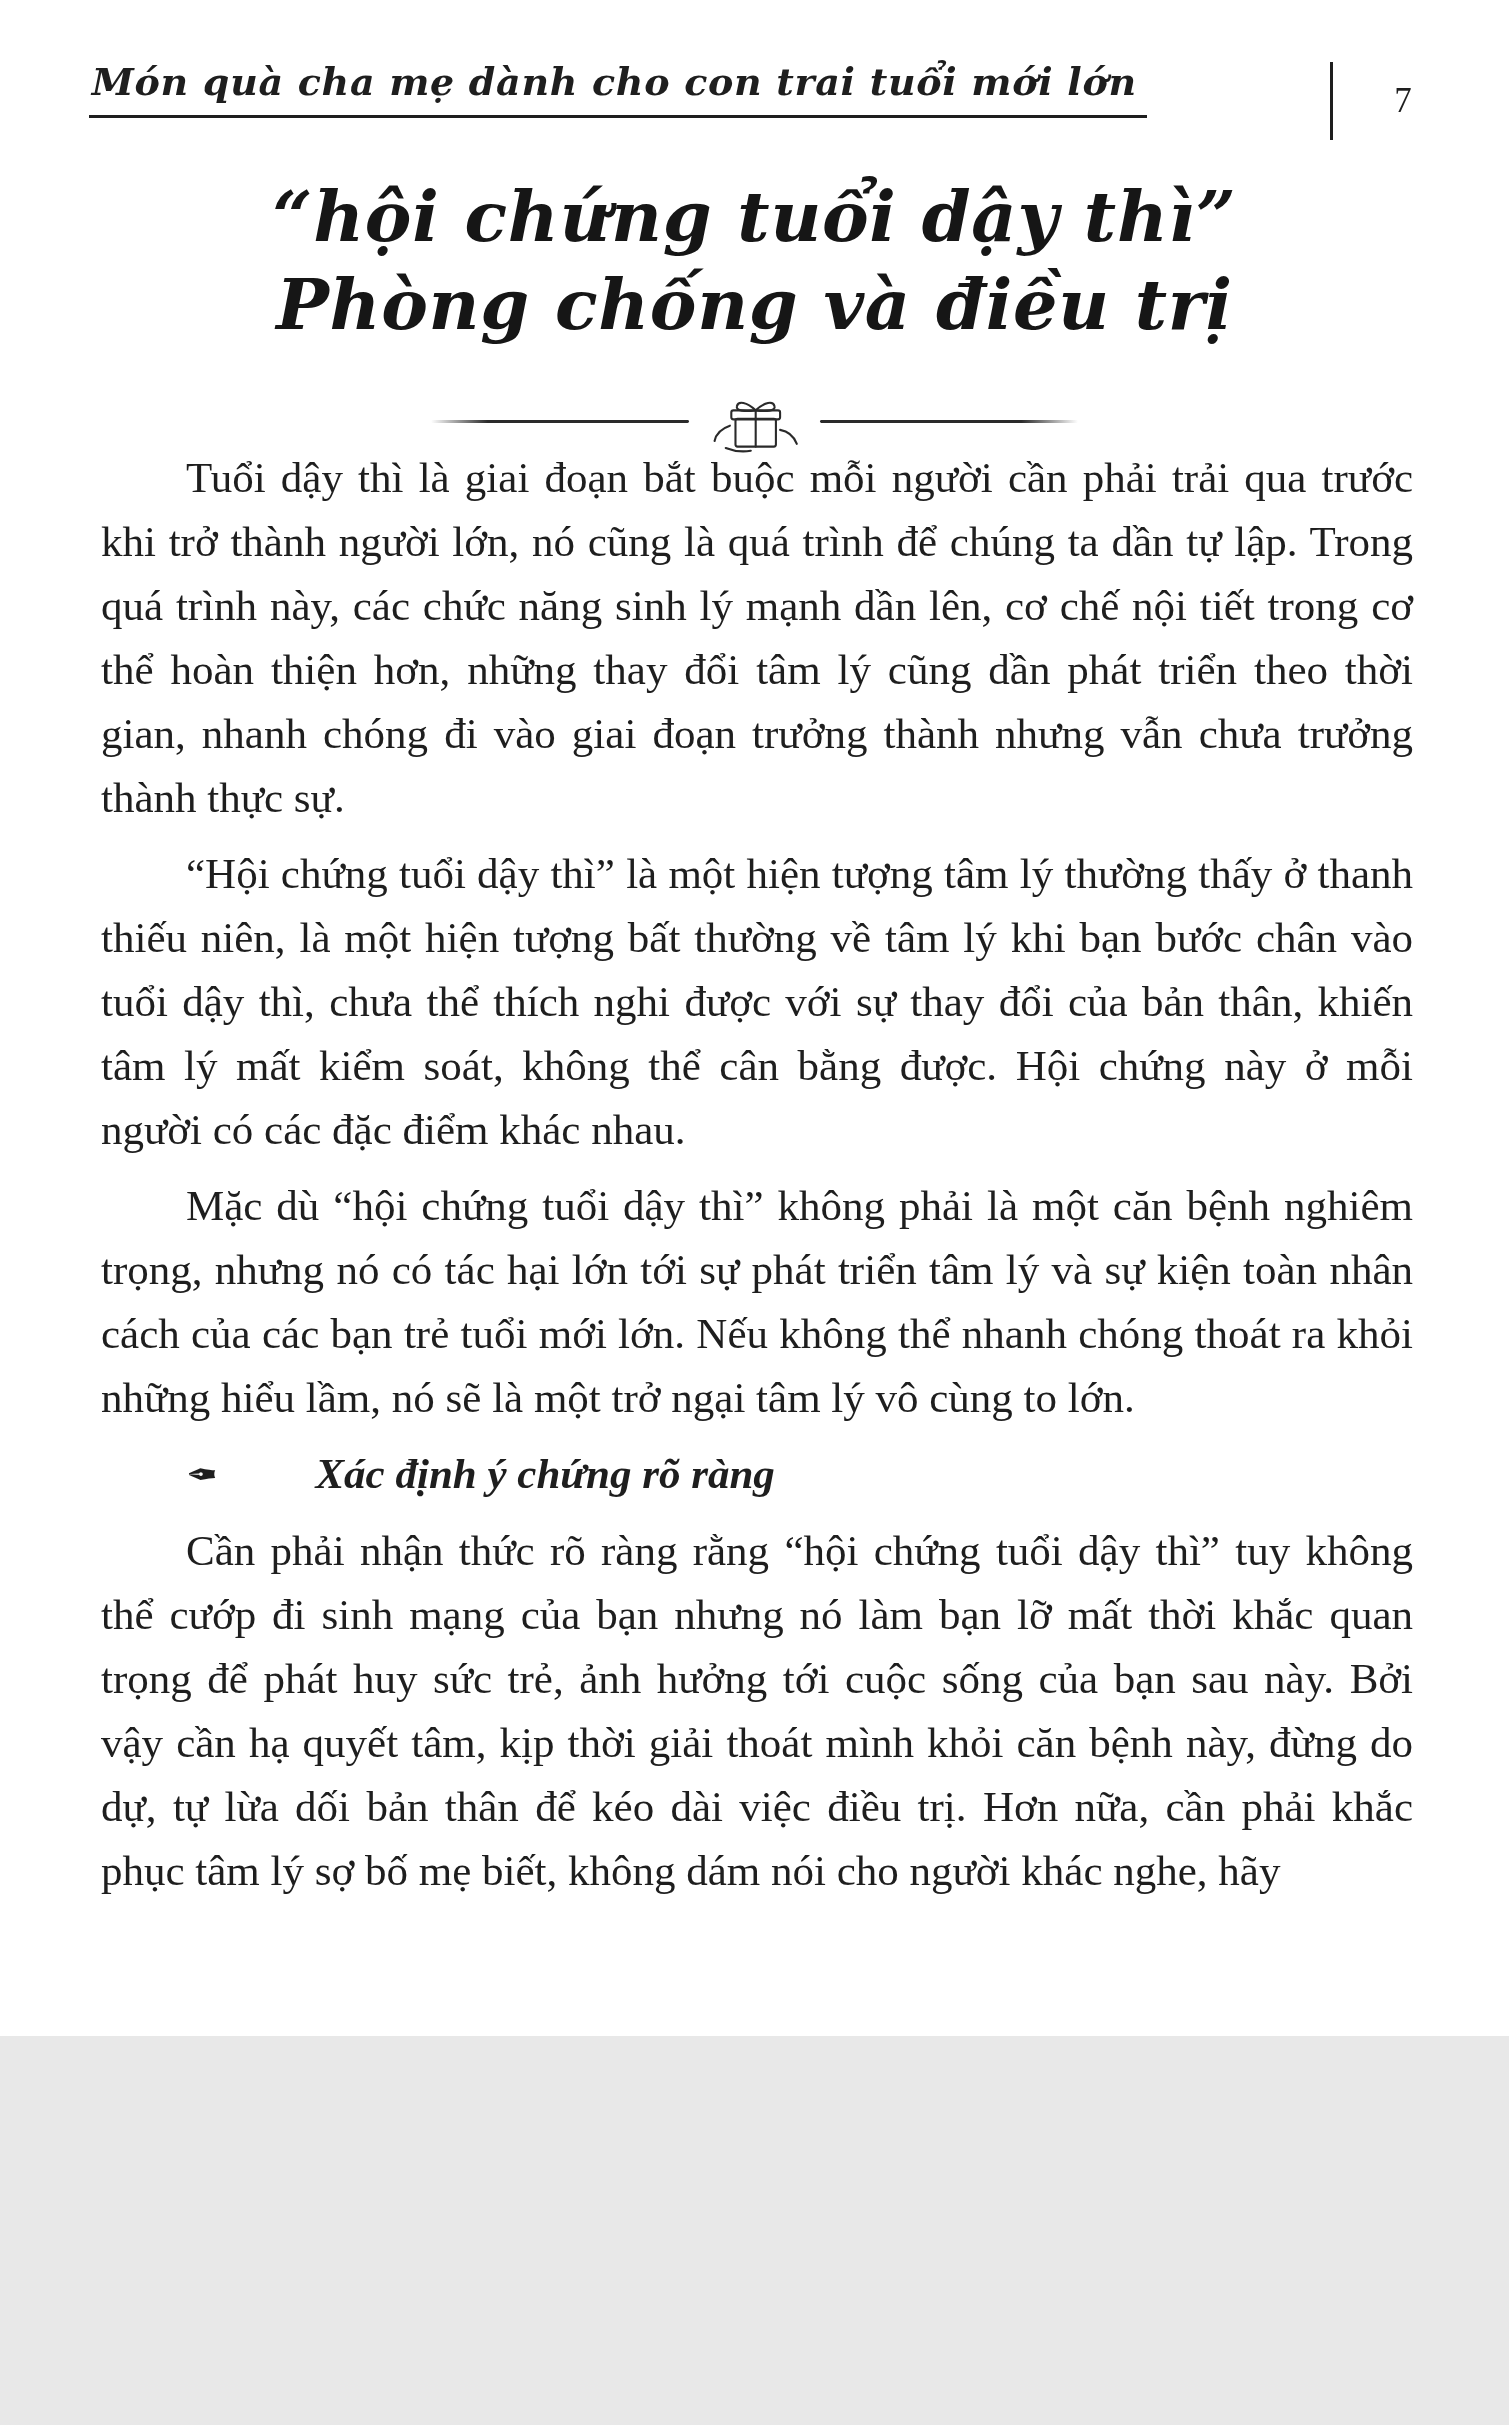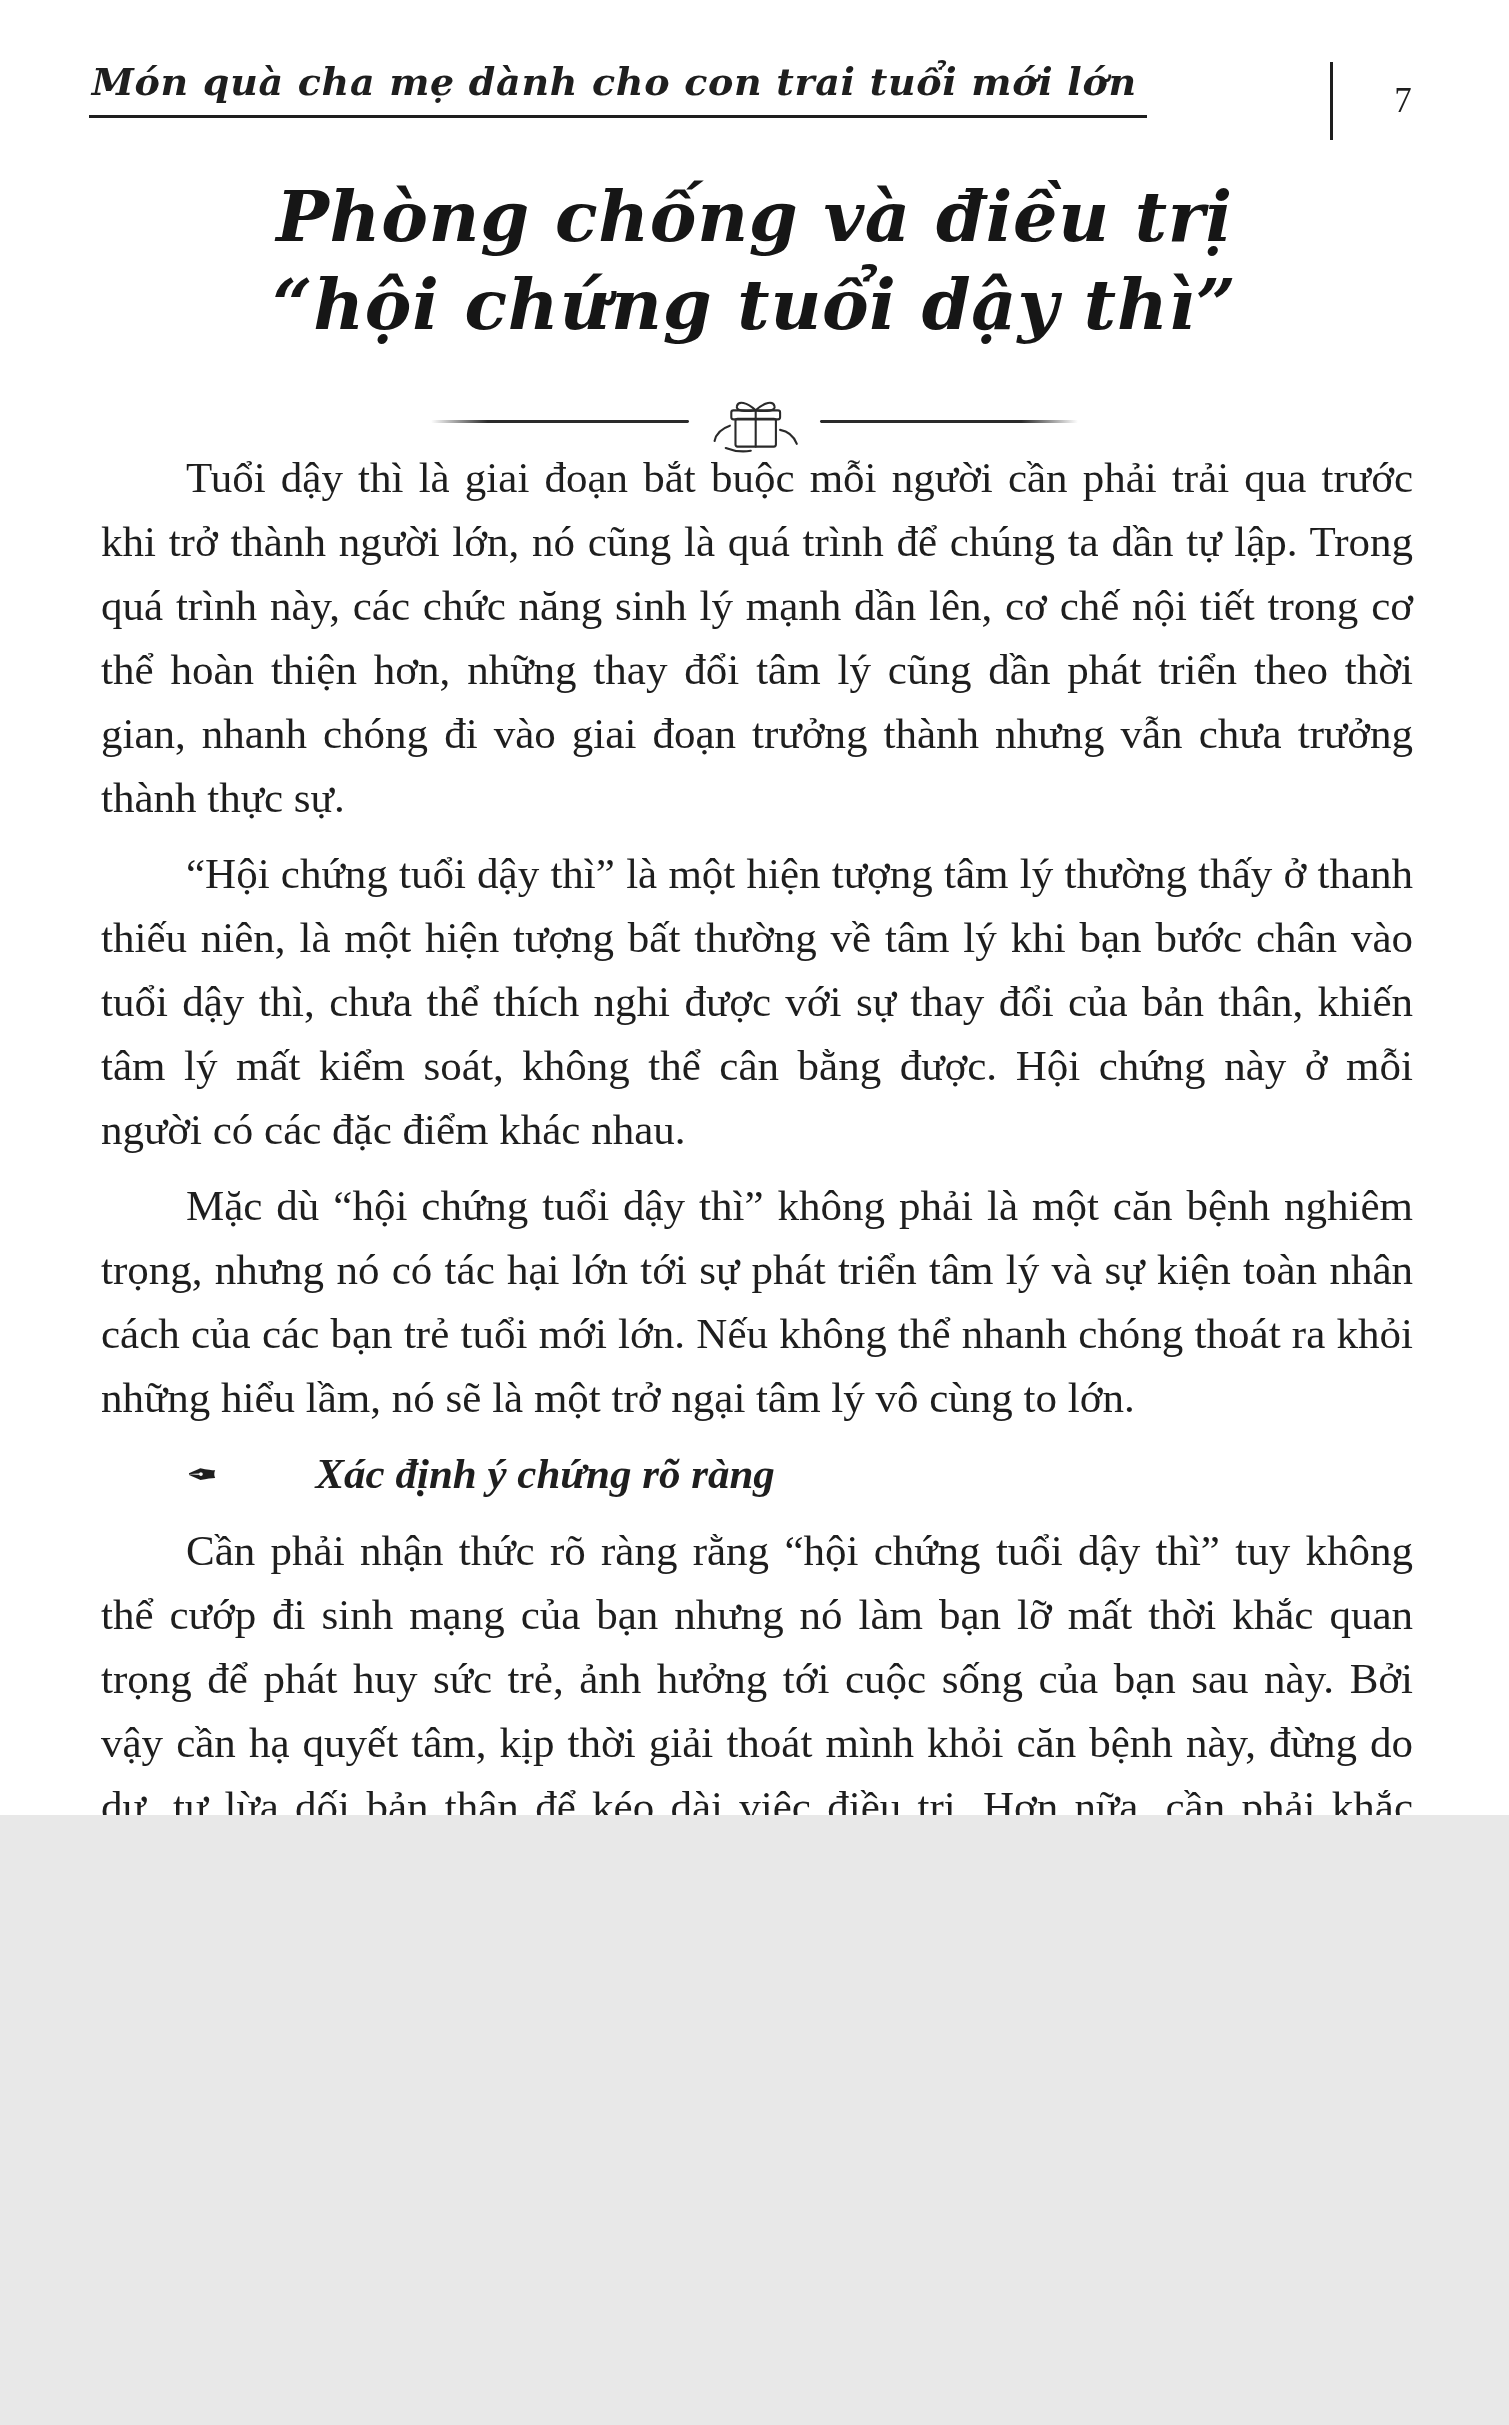--- a/index.html
+++ b/index.html
@@ -3,21 +3,21 @@
 <meta charset="utf-8">
 <style>
   html, body {
     margin: 0;
     padding: 0;
     background: #e8e8e8;
   }
   .page {
     position: relative;
     width: 1509px;
-    height: 1815px;
+    height: 2036px;
     margin: 0 auto;
     background: #ffffff;
     color: #1e1e1e;
     font-family: "Liberation Serif", serif;
     overflow: hidden;
   }
 
   
   .running-header {
     position: absolute;
@@ -132,22 +132,22 @@
 
   <header class="running-header">
     <span class="running-title">Món quà cha mẹ dành cho con trai tuổi mới lớn</span>
     <span class="header-right">
       <span class="header-rule"></span>
       <span class="page-number">7</span>
     </span>
   </header>
 
   <h1 class="chapter-title">
+    <span>“hội chứng tuổi dậy thì”</span>
     <span>Phòng chống và điều trị</span>
-    <span>“hội chứng tuổi dậy thì”</span>
   </h1>
 
   <div class="divider">
     <span class="line left"></span>
     <svg width="92" height="67" viewBox="0 0 132 96" fill="none" stroke="#2a2a2a" stroke-width="3" stroke-linecap="round" stroke-linejoin="round">
       <rect x="38" y="44" width="58" height="40" rx="3"></rect>
       <rect x="32" y="32" width="70" height="13" rx="3"></rect>
       <line x1="67" y1="32" x2="67" y2="84"></line>
       <path d="M67 32 C 54 20, 42 18, 40 26 C 38 33, 52 34, 67 32 Z"></path>
       <path d="M67 32 C 80 20, 92 18, 94 26 C 96 33, 82 34, 67 32 Z"></path>

